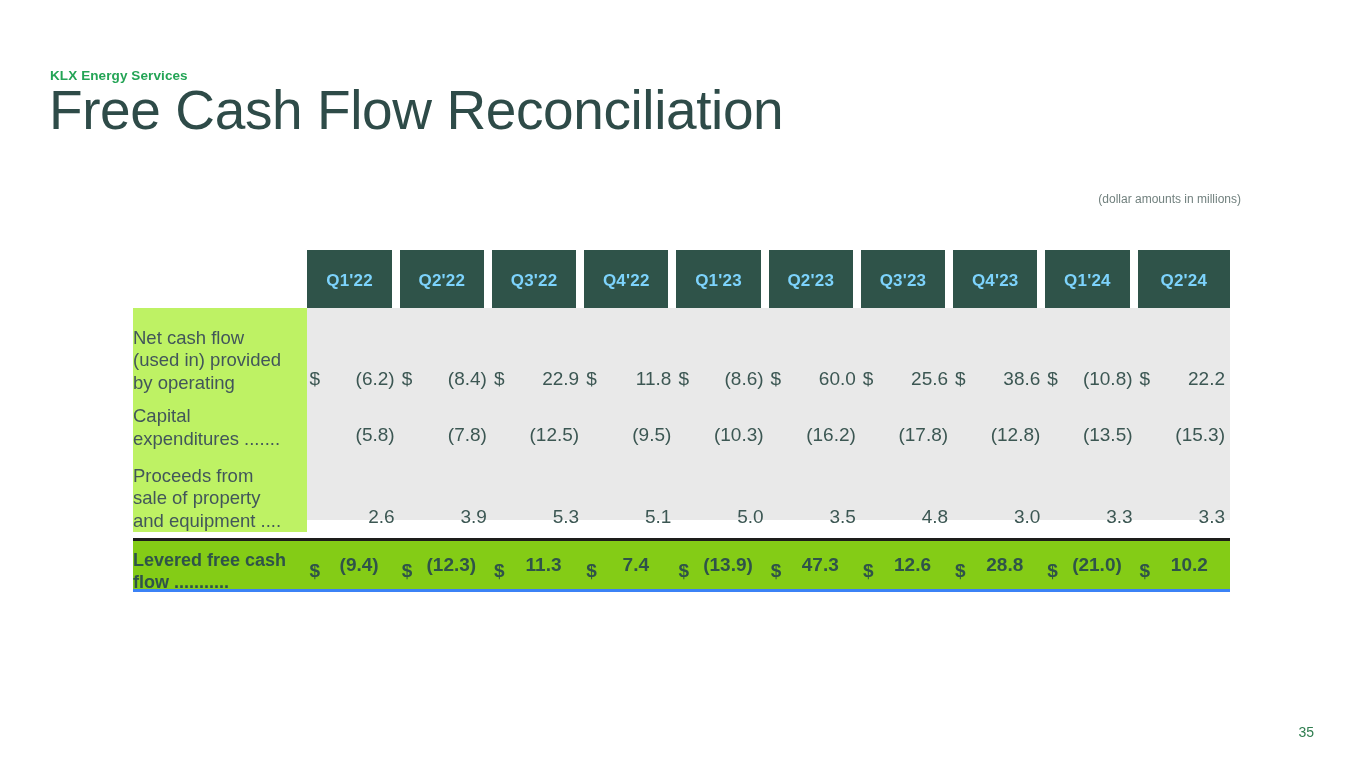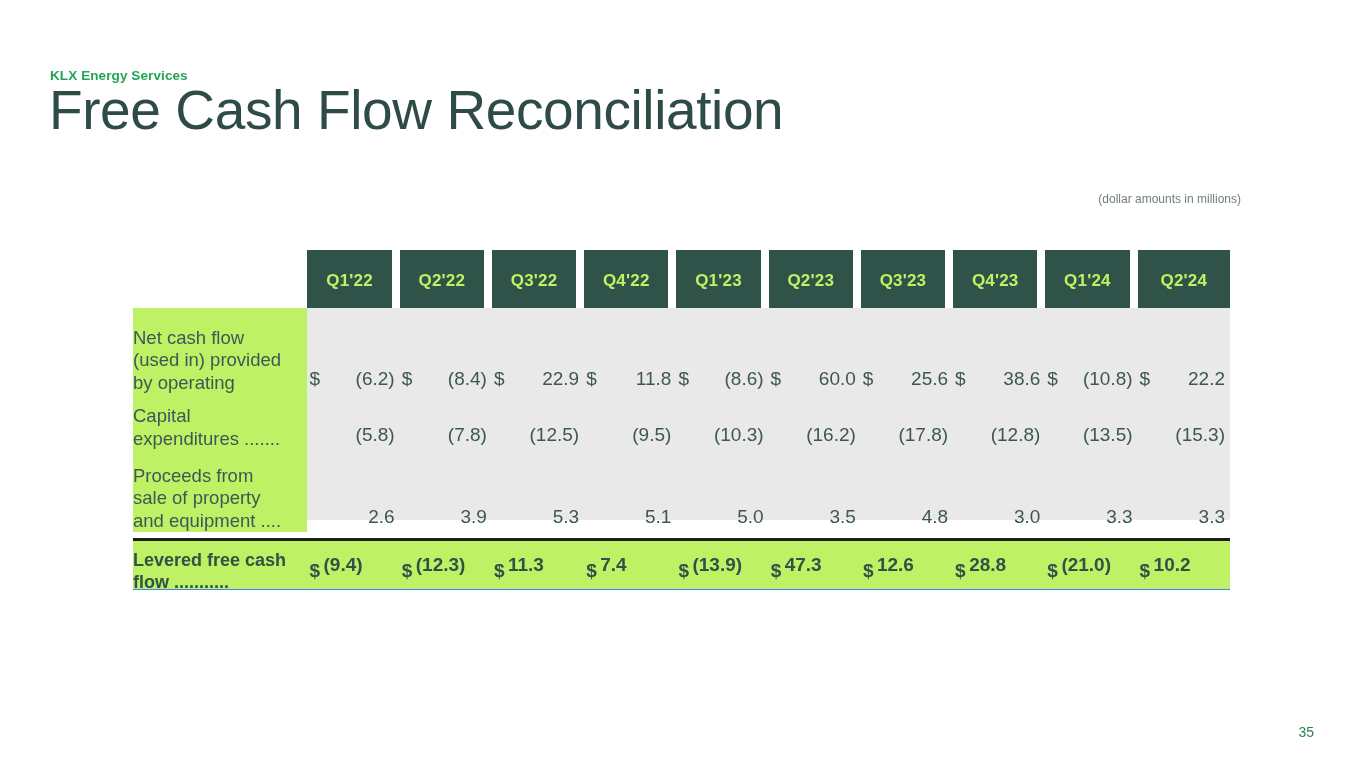--- a/index.html
+++ b/index.html
@@ -64,21 +64,21 @@
   col.cur-col     { width: 16px;  }
   col.num-col     { width: 76px;  }
 
   
   .hdr-row th {
     padding: 0;
     vertical-align: bottom;
   }
   .hdr-box {
     background: #2f5349;
-    color: #bef264;
+    color: #7dd3fc;
     font-size: 17px;
     font-weight: bold;
     letter-spacing: 0.2px;
     height: 58px;
     line-height: 58px;
     text-align: center;
     margin-right: 8px;
     box-sizing: border-box;
     padding-top: 22px;
     height: 58px;
@@ -140,23 +140,23 @@
     color: #3c5753;
     white-space: nowrap;
   }
 
   
   .total-wrap {
     position: absolute;
     left: 0;
     top: 288px;
     width: 1097px;
-    background: #bef264;
+    background: #84cc16;
     border-top: 3px solid #1d1d1b;
-    border-bottom: 1px solid #3b82f6;
+    border-bottom: 3px solid #3b82f6;
     height: 48px;
   }
   .total-grid {
     width: 100%;
     border-collapse: collapse;
     table-layout: fixed;
     height: 48px;
   }
   .total-grid td {
     padding: 0;
@@ -173,21 +173,21 @@
     color: #2f5349;
     padding-right: 2px;
     vertical-align: middle;
   }
   .total-grid td.cur {
     text-align: left;
     padding-left: 2px;
     padding-bottom: 0;
   }
   .total-grid td.num {
-    text-align: left;
+    text-align: center;
     padding-right: 5px;
     padding-bottom: 12px;
     white-space: nowrap;
   }
 
   .page-num {
     position: absolute;
     right: 51px;
     bottom: 28px;
     font-size: 14px;

